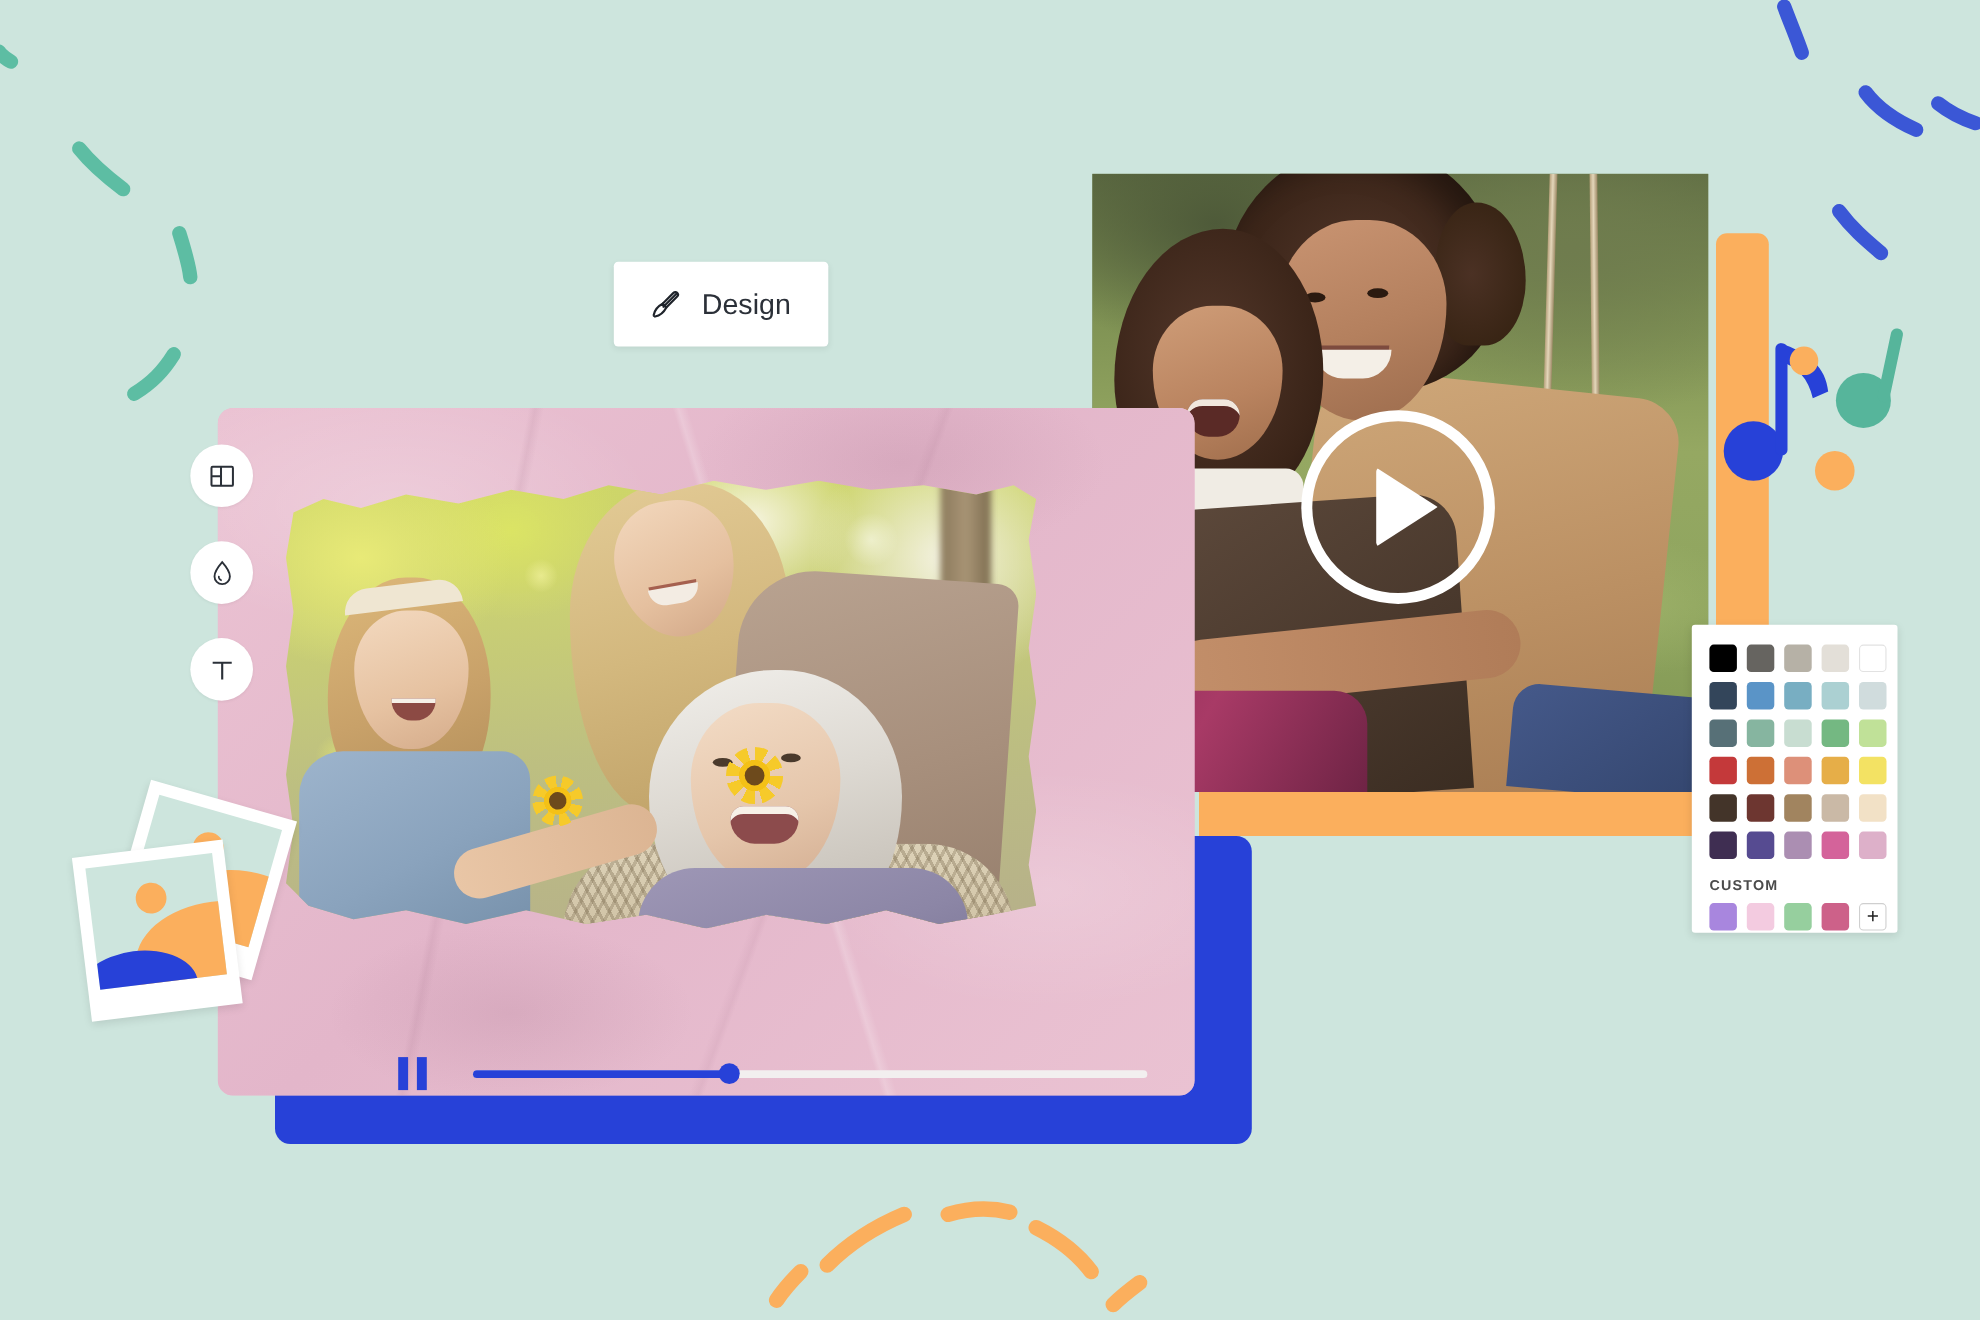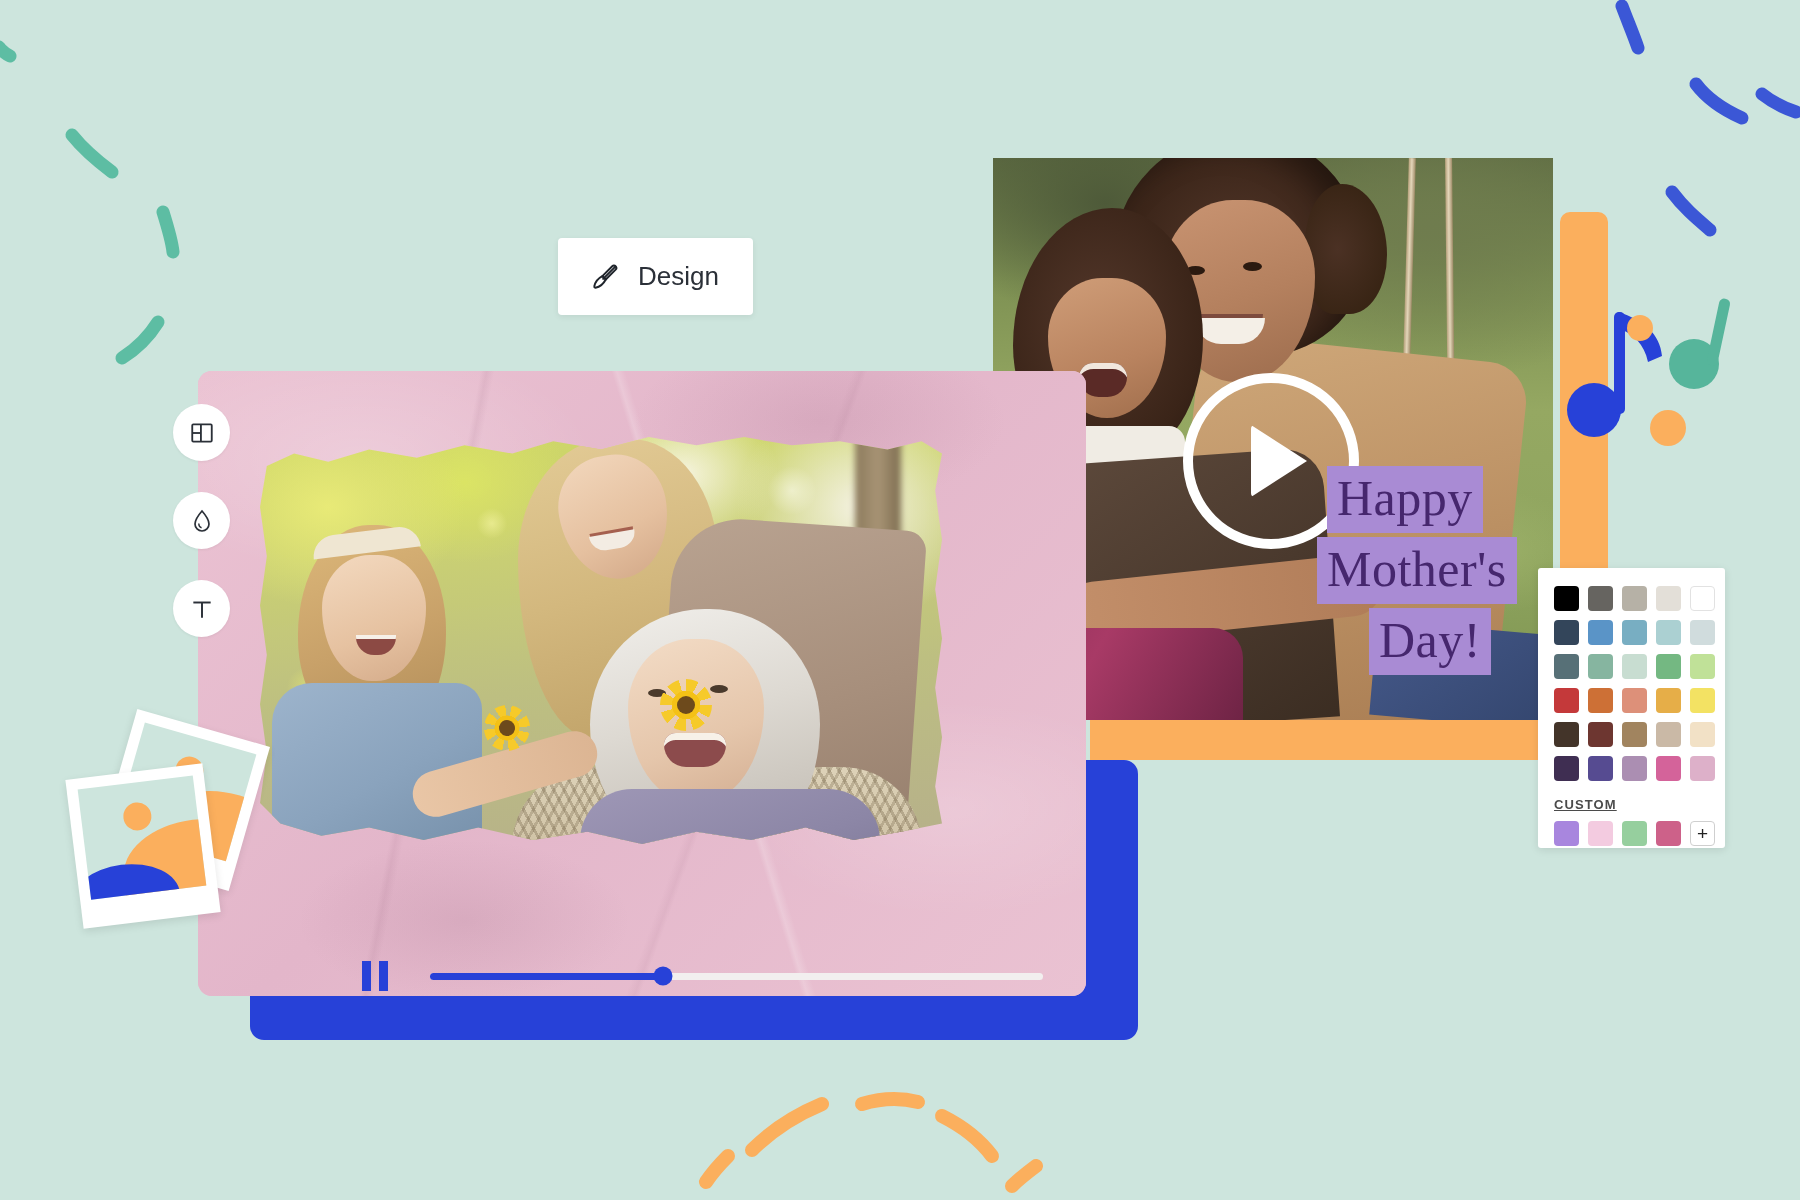--- a/index.html
+++ b/index.html
@@ -390,21 +390,21 @@
     border-radius: 3px;
     padding: 18px 16px 14px 16px;
     z-index: 12;
     box-shadow: 0 2px 8px rgba(0,0,0,.10);
   }
   .swatch-grid { display: grid; grid-template-columns: repeat(5, 25px); gap: 9px; }
   .swatch { width: 25px; height: 25px; border-radius: 4px; }
   .swatch.white-sw { border: 1px solid #e2e2e2; }
   .custom-label {
     margin-top: 16px; margin-bottom: 9px;
-    font-size: 13px; letter-spacing: 1.1px; color: #4b4b4b; font-weight: 700; text-decoration: underline;
+    font-size: 13px; letter-spacing: 1.1px; color: #4b4b4b; font-weight: 700;
   }
   .custom-row { display: grid; grid-template-columns: repeat(5, 25px); gap: 9px; }
   .add-swatch {
     width: 25px; height: 25px; border-radius: 4px; border: 1px solid #cfcfcf;
     display:flex; align-items:center; justify-content:center;
     font-size: 19px; color: #222; line-height: 1;
   }
 
   
   .polaroids { position: absolute; left: 62px; top: 735px; width: 230px; height: 160px; }
@@ -500,25 +500,20 @@
       <rect x="161" y="8" width="11" height="68" rx="5" transform="rotate(12 166 42)"></rect>
     </g>
     <circle cx="88" cy="38" r="13" fill="#FBAF5D"></circle>
     <circle cx="116" cy="138" r="18" fill="#FBAF5D"></circle>
   </svg>
 
   <div class="play-btn">
     <div class="play-tri"></div>
   </div>
 
-  <div class="mday">
-    <span class="mday-row r1"><span class="mday-line">Happy</span></span>
-    <span class="mday-row r2"><span class="mday-line">Mother's</span></span>
-    <span class="mday-row r3"><span class="mday-line">Day!</span></span>
-  </div>
 
   <div class="blue-slab"></div>
 
   <div class="main-card">
     <div class="paper-tex"></div>
     <div class="paper-crease"></div>
 
     <div class="inner-photo">
       <div class="ip-bg"></div>
       <div class="ip-trunk"></div>

